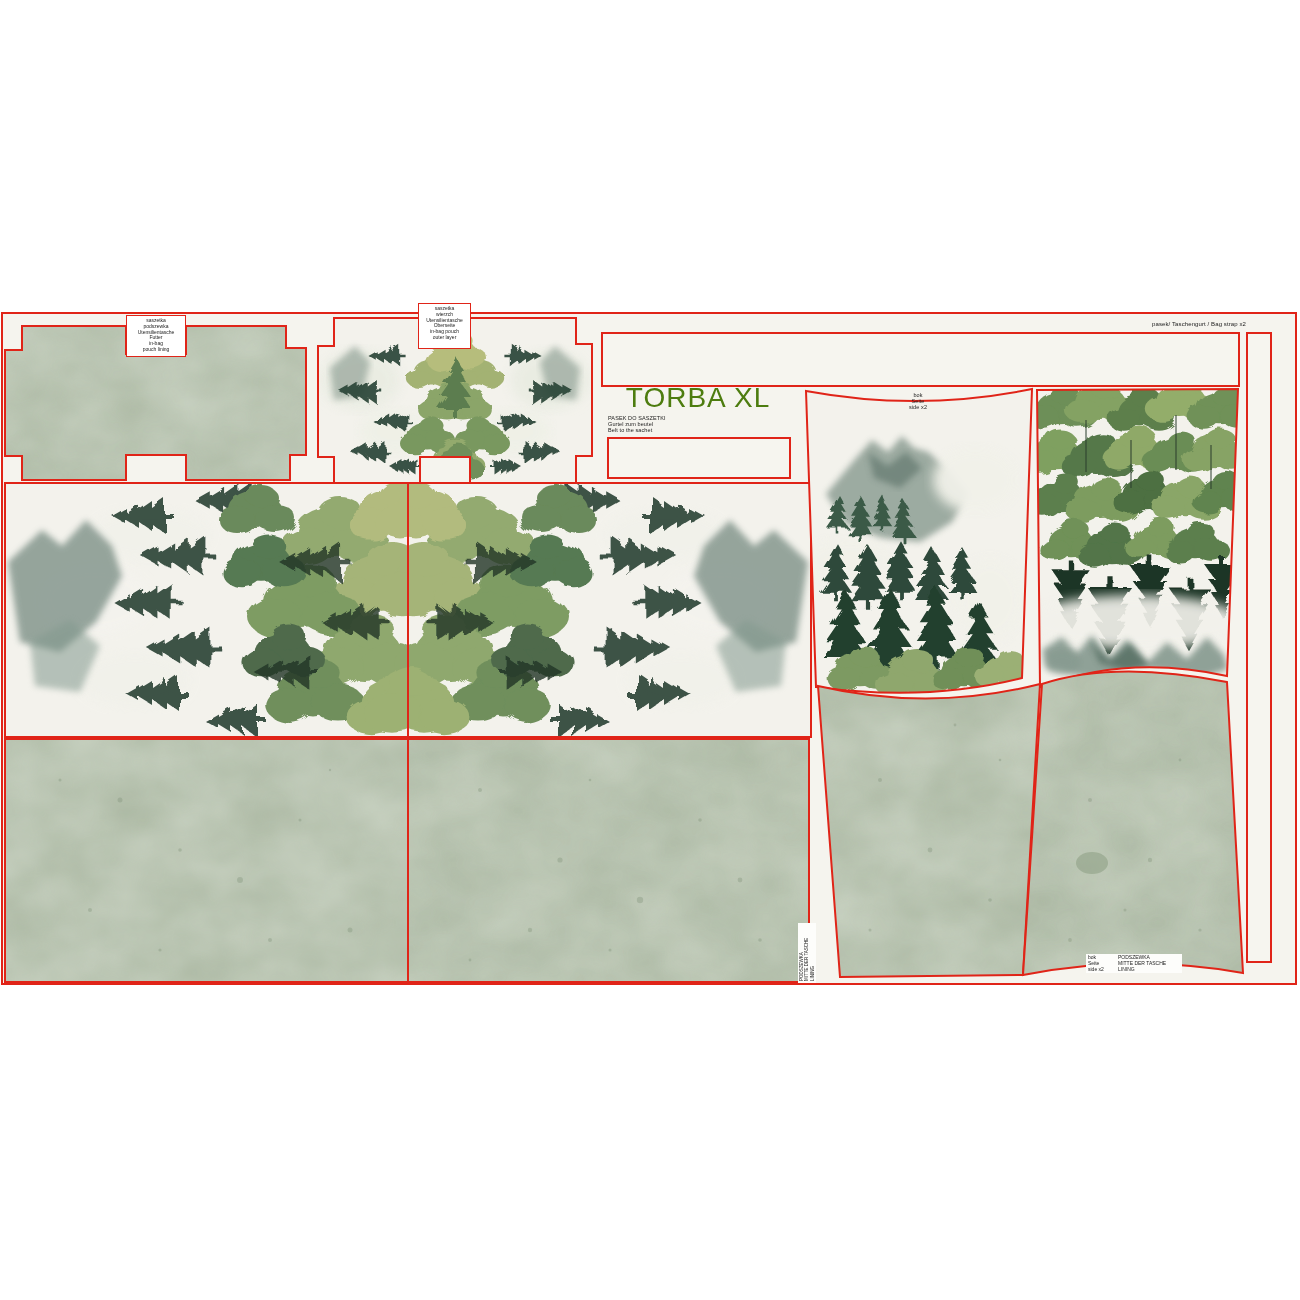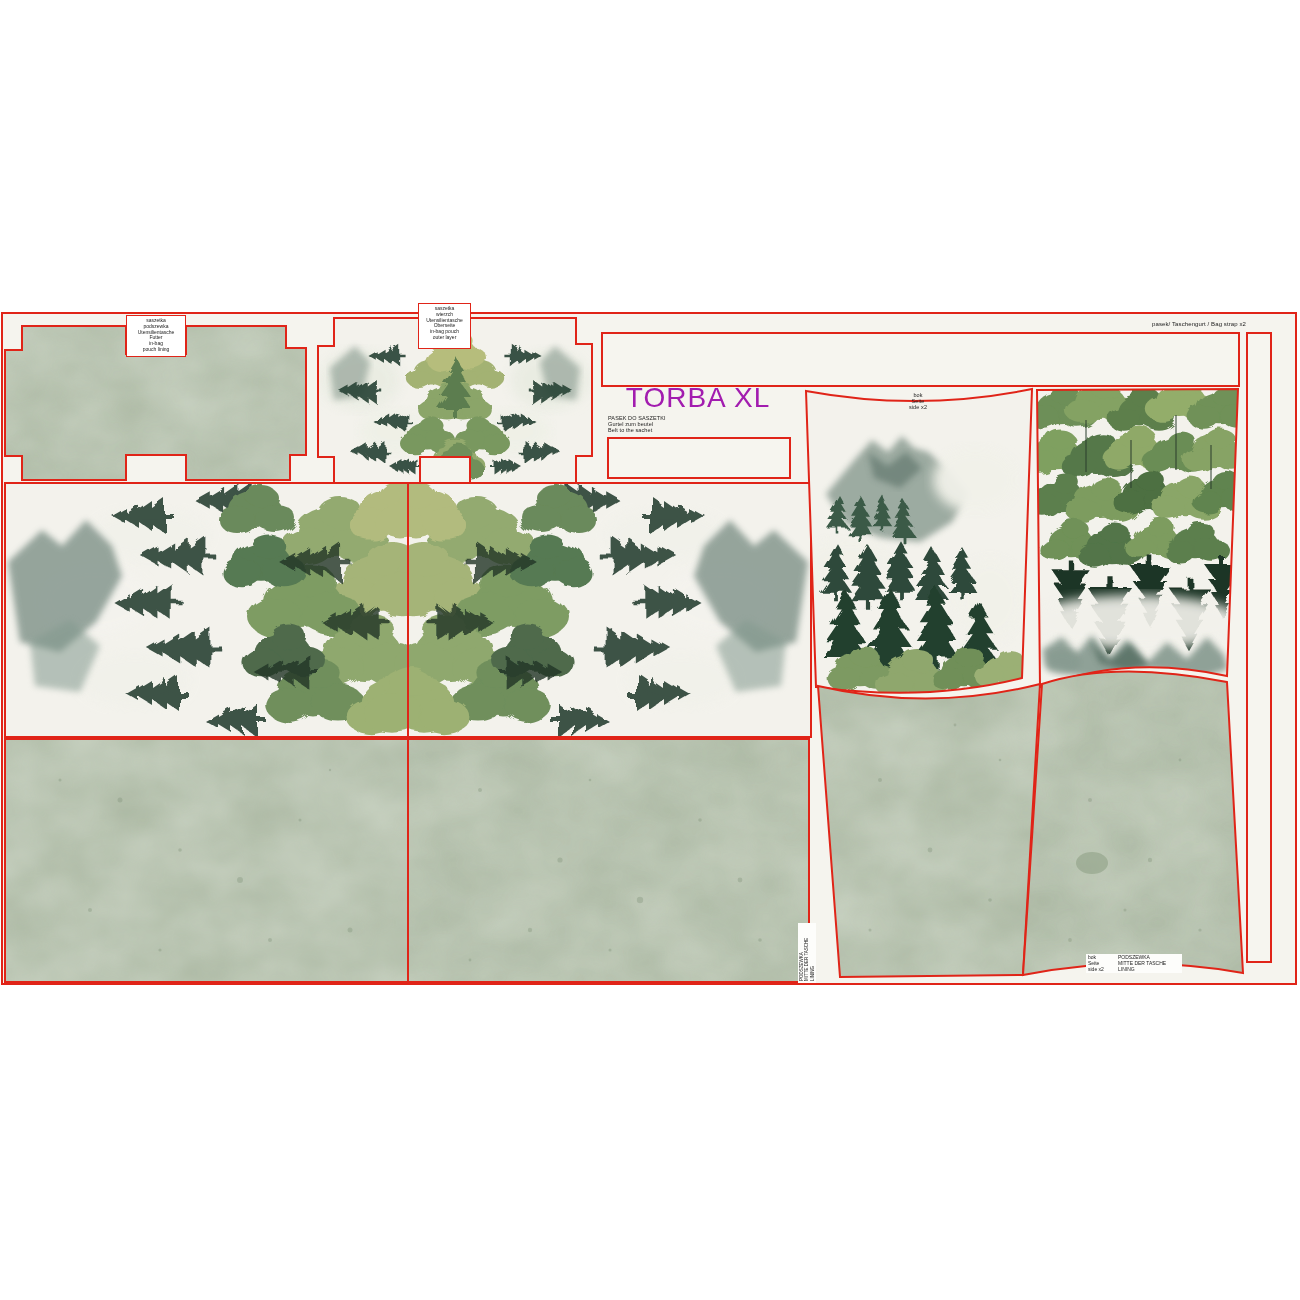--- a/index.html
+++ b/index.html
@@ -3,21 +3,21 @@
 <meta charset="utf-8">
 <style>
   html,body{margin:0;padding:0;background:#ffffff;}
   .stage{position:relative;width:1300px;height:1300px;background:#ffffff;overflow:hidden;
          font-family:"Liberation Sans", sans-serif;}
   .stage svg{position:absolute;left:0;top:0;}
   .lbl{position:absolute;color:#1c1c1c;font-family:"Liberation Sans",sans-serif;}
   .tiny{font-size:5.5px;line-height:6.2px;letter-spacing:.1px;}
   .micro{font-size:5px;line-height:5.8px;}
   .boxlbl{background:#ffffff;border:1.4px solid #e02418;text-align:center;padding-top:2px;}
-  .title{font-size:28px;letter-spacing:1px;color:#a21caf;text-align:center;}
+  .title{font-size:28px;letter-spacing:1px;color:#4d7c0f;text-align:center;}
   .vert{transform:rotate(-90deg);transform-origin:0 0;background:#fdfdfb;padding:1px 2px;}
   .tbl{display:grid;grid-template-columns:26px 62px;column-gap:4px;background:#fdfdfb;padding:1px 2px;}
 </style>
 </head>
 <body>
 
 <div class="stage">
 
 <svg width="1300" height="1300" viewBox="0 0 1300 1300">
 <defs>

